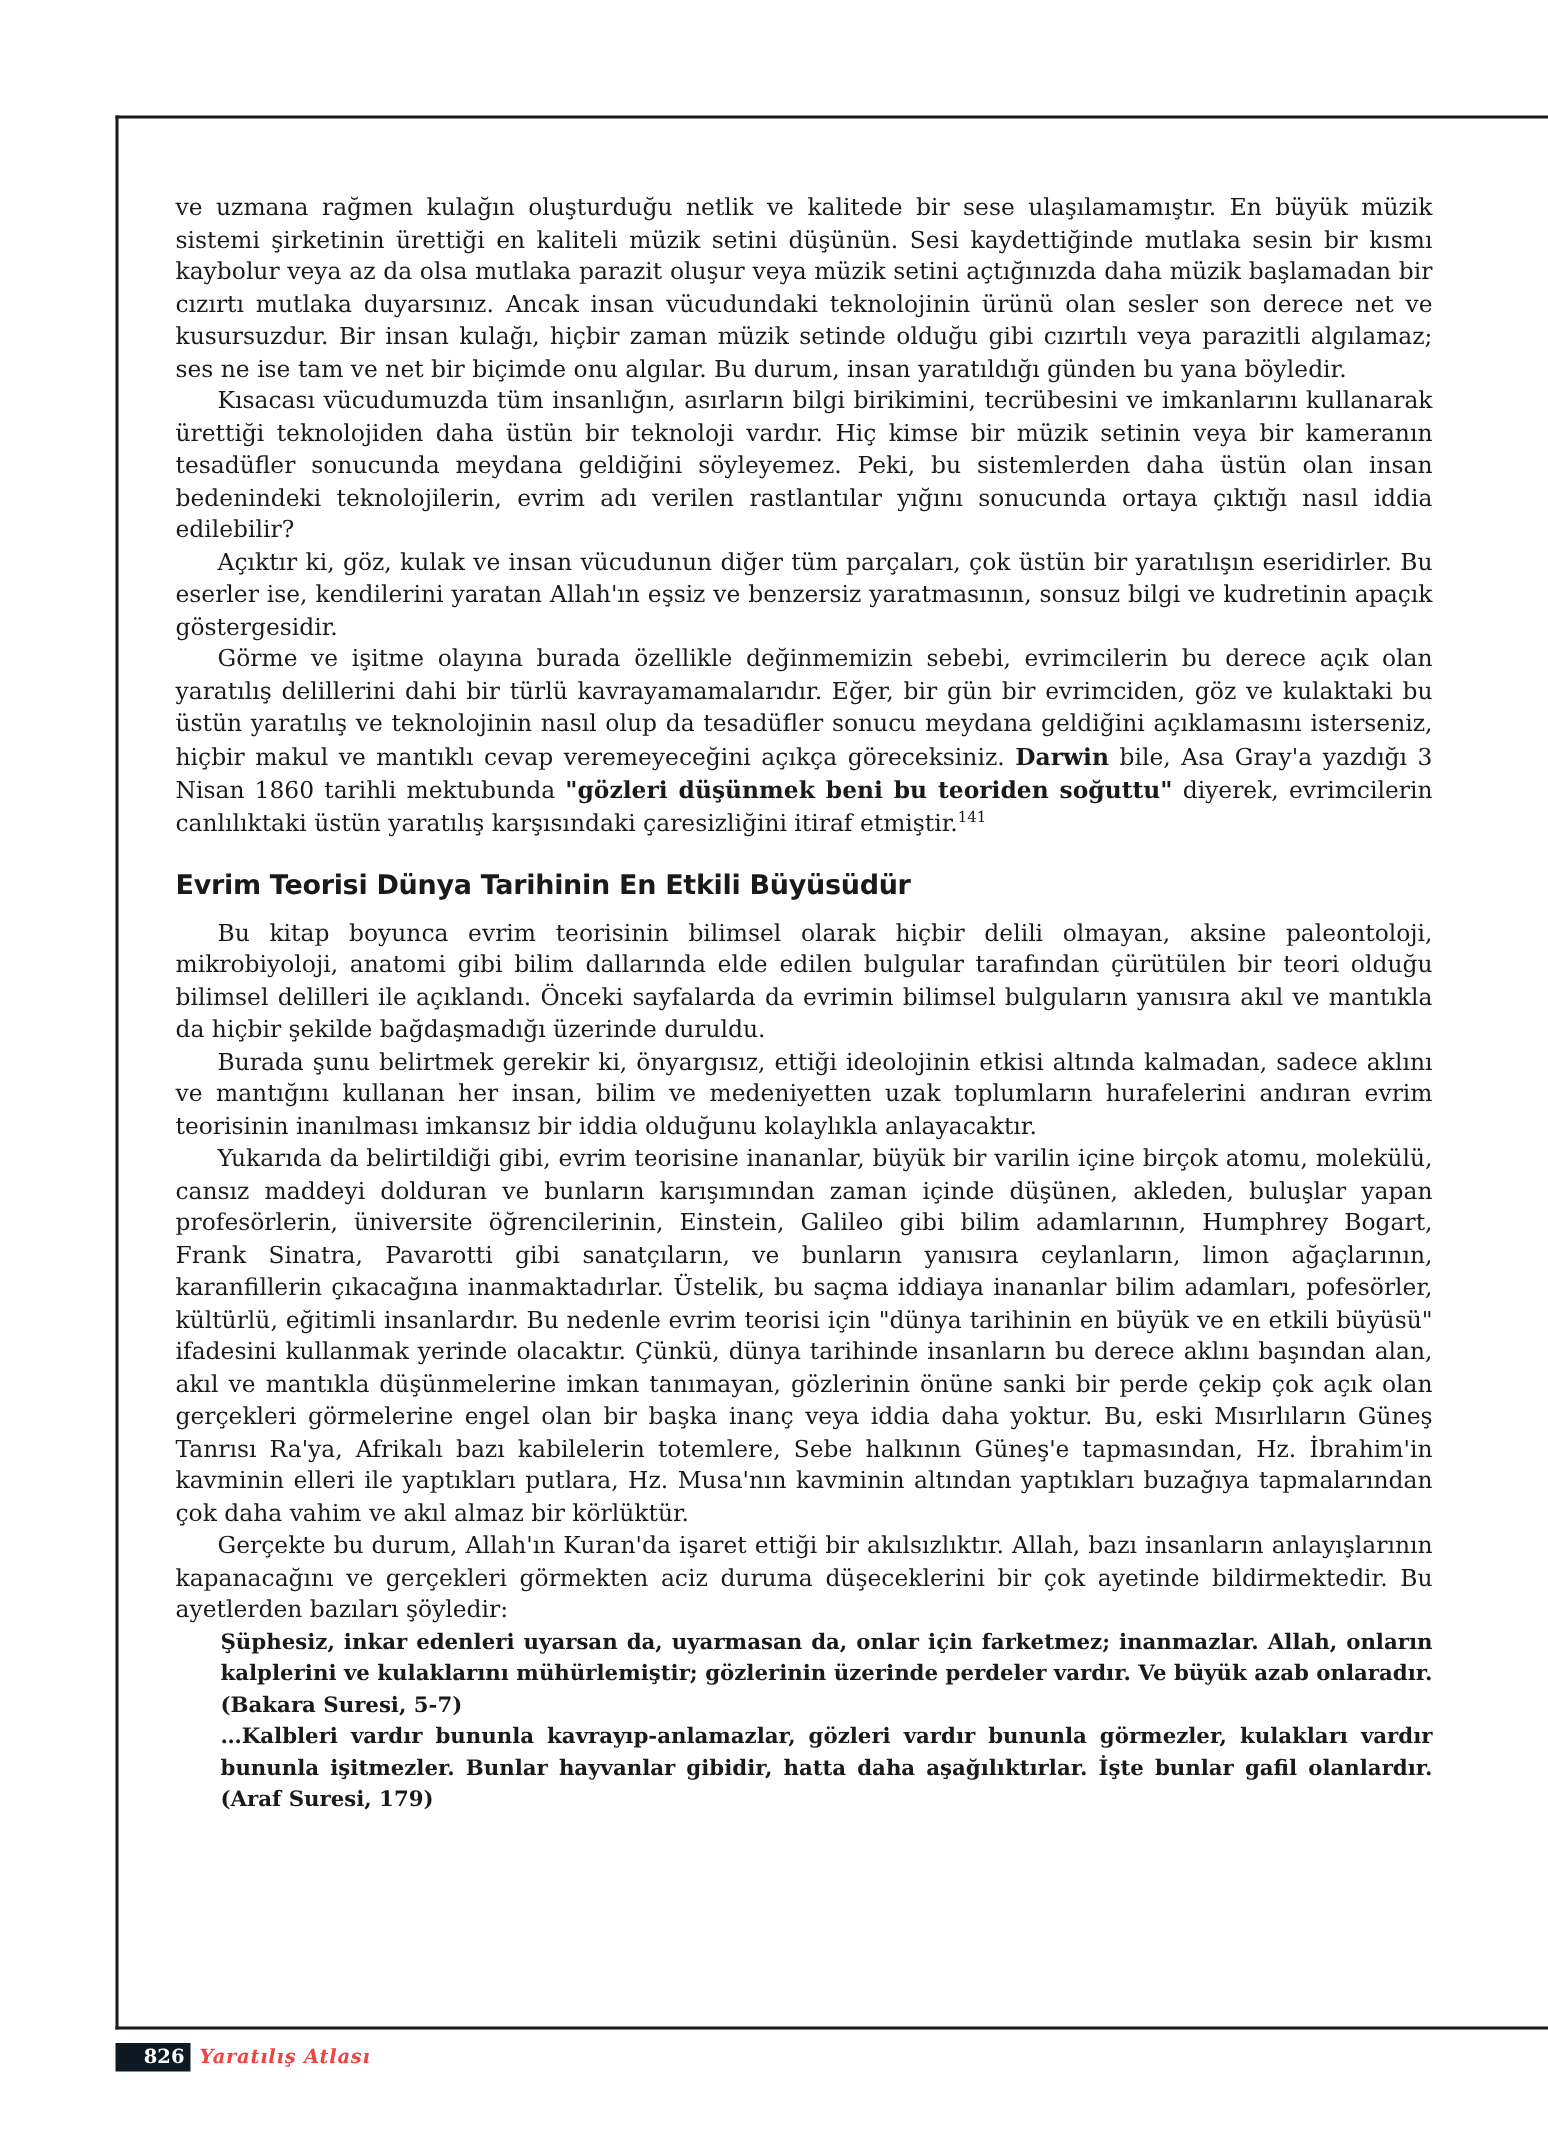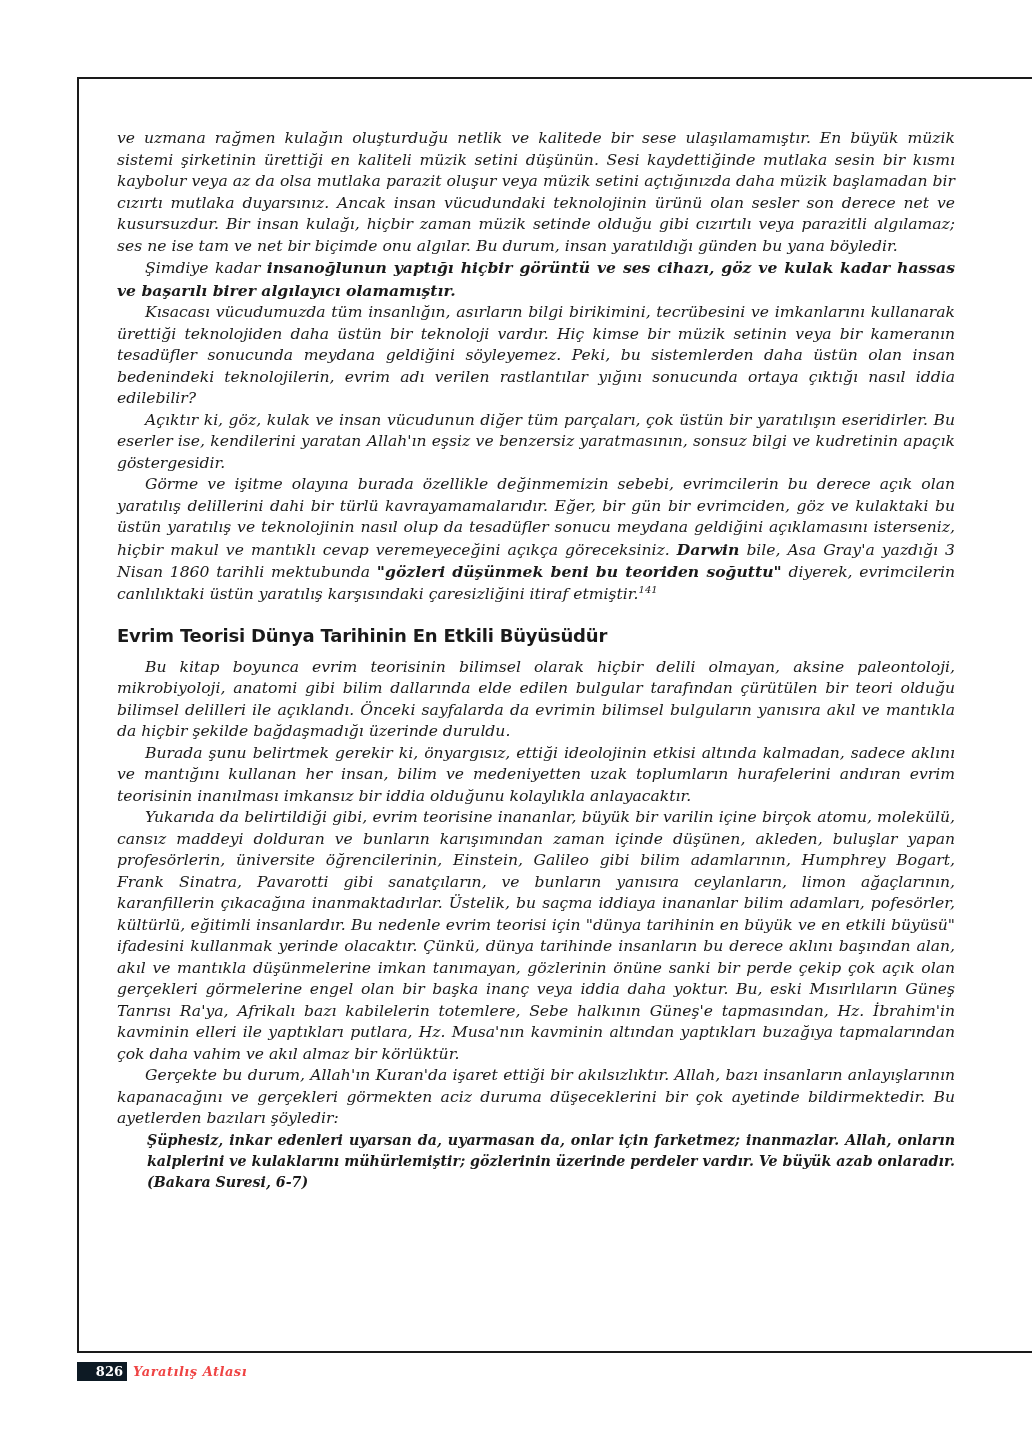--- a/index.html
+++ b/index.html
@@ -8,21 +8,21 @@
     position: absolute; left: 77px; top: 77px; width: 955px; height: 1276px;
     border-top: 2px solid #1a1a1a; border-left: 2px solid #1a1a1a; border-bottom: 2px solid #1a1a1a;
     box-sizing: border-box;
   }
   .content {
     position: absolute; left: 117px; top: 128px; width: 838px;
     font-family: "DejaVu Serif", "Liberation Serif", serif;
     font-size: 15.6px; line-height: 21.5px; color: #1a1a1a;
     text-align: justify;
   }
-  .content p { margin: 0; text-indent: 28px; font-style: italic; }
+  .content p { margin: 0; text-indent: 28px; }
   .content p.noindent { text-indent: 0; }
   .content b { font-weight: bold; }
   sup { font-size: 10px; line-height: 0; vertical-align: 6px; }
   h2 {
     font-family: "DejaVu Sans", "Liberation Sans", sans-serif;
     font-size: 18px; font-weight: bold; margin: 20px 0 10px 0; color: #1a1a1a;
     letter-spacing: -0.2px;
   }
   .quote { font-weight: bold; font-size: 14.2px; line-height: 21px; margin-top: 2px; padding-left: 30px; text-indent: 0 !important; }
   .footer { position: absolute; left: 77px; top: 1362px; height: 19px; display: flex; align-items: center; }
@@ -36,31 +36,31 @@
     font-size: 13px; color: #ef4444; margin-left: 6px; letter-spacing: 0.5px;
   }
 </style>
 </head>
 <body>
 
 <div class="frame"></div>
 
 <div class="content">
   <p class="noindent">ve uzmana rağmen kulağın oluşturduğu netlik ve kalitede bir sese ulaşılamamıştır. En büyük müzik sistemi şirketinin ürettiği en kaliteli müzik setini düşünün. Sesi kaydettiğinde mutlaka sesin bir kısmı kaybolur veya az da olsa mutlaka parazit oluşur veya müzik setini açtığınızda daha müzik başlamadan bir cızırtı mutlaka duyarsınız. Ancak insan vücudundaki teknolojinin ürünü olan sesler son derece net ve kusursuzdur. Bir insan kulağı, hiçbir zaman müzik setinde olduğu gibi cızırtılı veya parazitli algılamaz; ses ne ise tam ve net bir biçimde onu algılar. Bu durum, insan yaratıldığı günden bu yana böyledir.</p>
-  <p>Şimdiye kadar <b>insanoğlunun yaptığı hiçbir görüntü ve ses cihazı, göz ve kulak kadar hassas ve başarılı birer algılayıcı olamamıştır.</b></p>
   <p>Kısacası vücudumuzda tüm insanlığın, asırların bilgi birikimini, tecrübesini ve imkanlarını kullanarak ürettiği teknolojiden daha üstün bir teknoloji vardır. Hiç kimse bir müzik setinin veya bir kameranın tesadüfler sonucunda meydana geldiğini söyleyemez. Peki, bu sistemlerden daha üstün olan insan bedenindeki teknolojilerin, evrim adı verilen rastlantılar yığını sonucunda ortaya çıktığı nasıl iddia edilebilir?</p>
   <p>Açıktır ki, göz, kulak ve insan vücudunun diğer tüm parçaları, çok üstün bir yaratılışın eseridirler. Bu eserler ise, kendilerini yaratan Allah'ın eşsiz ve benzersiz yaratmasının, sonsuz bilgi ve kudretinin apaçık göstergesidir.</p>
   <p>Görme ve işitme olayına burada özellikle değinmemizin sebebi, evrimcilerin bu derece açık olan yaratılış delillerini dahi bir türlü kavrayamamalarıdır. Eğer, bir gün bir evrimciden, göz ve kulaktaki bu üstün yaratılış ve teknolojinin nasıl olup da tesadüfler sonucu meydana geldiğini açıklamasını isterseniz, hiçbir makul ve mantıklı cevap veremeyeceğini açıkça göreceksiniz. <b>Darwin</b> bile, Asa Gray'a yazdığı 3 Nisan 1860 tarihli mektubunda <b>"gözleri düşünmek beni bu teoriden soğuttu"</b> diyerek, evrimcilerin canlılıktaki üstün yaratılış karşısındaki çaresizliğini itiraf etmiştir.<sup>141</sup></p>
 
   <h2>Evrim Teorisi Dünya Tarihinin En Etkili Büyüsüdür</h2>
 
   <p>Bu kitap boyunca evrim teorisinin bilimsel olarak hiçbir delili olmayan, aksine paleontoloji, mikrobiyoloji, anatomi gibi bilim dallarında elde edilen bulgular tarafından çürütülen bir teori olduğu bilimsel delilleri ile açıklandı. Önceki sayfalarda da evrimin bilimsel bulguların yanısıra akıl ve mantıkla da hiçbir şekilde bağdaşmadığı üzerinde duruldu.</p>
   <p>Burada şunu belirtmek gerekir ki, önyargısız, ettiği ideolojinin etkisi altında kalmadan, sadece aklını ve mantığını kullanan her insan, bilim ve medeniyetten uzak toplumların hurafelerini andıran evrim teorisinin inanılması imkansız bir iddia olduğunu kolaylıkla anlayacaktır.</p>
   <p>Yukarıda da belirtildiği gibi, evrim teorisine inananlar, büyük bir varilin içine birçok atomu, molekülü, cansız maddeyi dolduran ve bunların karışımından zaman içinde düşünen, akleden, buluşlar yapan profesörlerin, üniversite öğrencilerinin, Einstein, Galileo gibi bilim adamlarının, Humphrey Bogart, Frank Sinatra, Pavarotti gibi sanatçıların, ve bunların yanısıra ceylanların, limon ağaçlarının, karanfillerin çıkacağına inanmaktadırlar. Üstelik, bu saçma iddiaya inananlar bilim adamları, pofesörler, kültürlü, eğitimli insanlardır. Bu nedenle evrim teorisi için "dünya tarihinin en büyük ve en etkili büyüsü" ifadesini kullanmak yerinde olacaktır. Çünkü, dünya tarihinde insanların bu derece aklını başından alan, akıl ve mantıkla düşünmelerine imkan tanımayan, gözlerinin önüne sanki bir perde çekip çok açık olan gerçekleri görmelerine engel olan bir başka inanç veya iddia daha yoktur. Bu, eski Mısırlıların Güneş Tanrısı Ra'ya, Afrikalı bazı kabilelerin totemlere, Sebe halkının Güneş'e tapmasından, Hz. İbrahim'in kavminin elleri ile yaptıkları putlara, Hz. Musa'nın kavminin altından yaptıkları buzağıya tapmalarından çok daha vahim ve akıl almaz bir körlüktür.</p>
   <p>Gerçekte bu durum, Allah'ın Kuran'da işaret ettiği bir akılsızlıktır. Allah, bazı insanların anlayışlarının kapanacağını ve gerçekleri görmekten aciz duruma düşeceklerini bir çok ayetinde bildirmektedir. Bu ayetlerden bazıları şöyledir:</p>
 
-  <p class="quote">Şüphesiz, inkar edenleri uyarsan da, uyarmasan da, onlar için farketmez; inanmazlar. Allah, onların kalplerini ve kulaklarını mühürlemiştir; gözlerinin üzerinde perdeler vardır. Ve büyük azab onlaradır. (Bakara Suresi, 6-7)</p>
+  <p class="quote">Şüphesiz, inkar edenleri uyarsan da, uyarmasan da, onlar için farketmez; inanmazlar. Allah, onların kalplerini ve kulaklarını mühürlemiştir; gözlerinin üzerinde perdeler vardır. Ve büyük azab onlaradır. (Bakara Suresi, 5-7)</p>
+  <p class="quote">…Kalbleri vardır bununla kavrayıp-anlamazlar, gözleri vardır bununla görmezler, kulakları vardır bununla işitmezler. Bunlar hayvanlar gibidir, hatta daha aşağılıktırlar. İşte bunlar gafil olanlardır. (Araf Suresi, 179)</p>
 </div>
 
 <div class="footer">
   <div class="pagebox">826</div>
   <div class="booktitle">Yaratılış Atlası</div>
 </div>
 
 </body></html>

